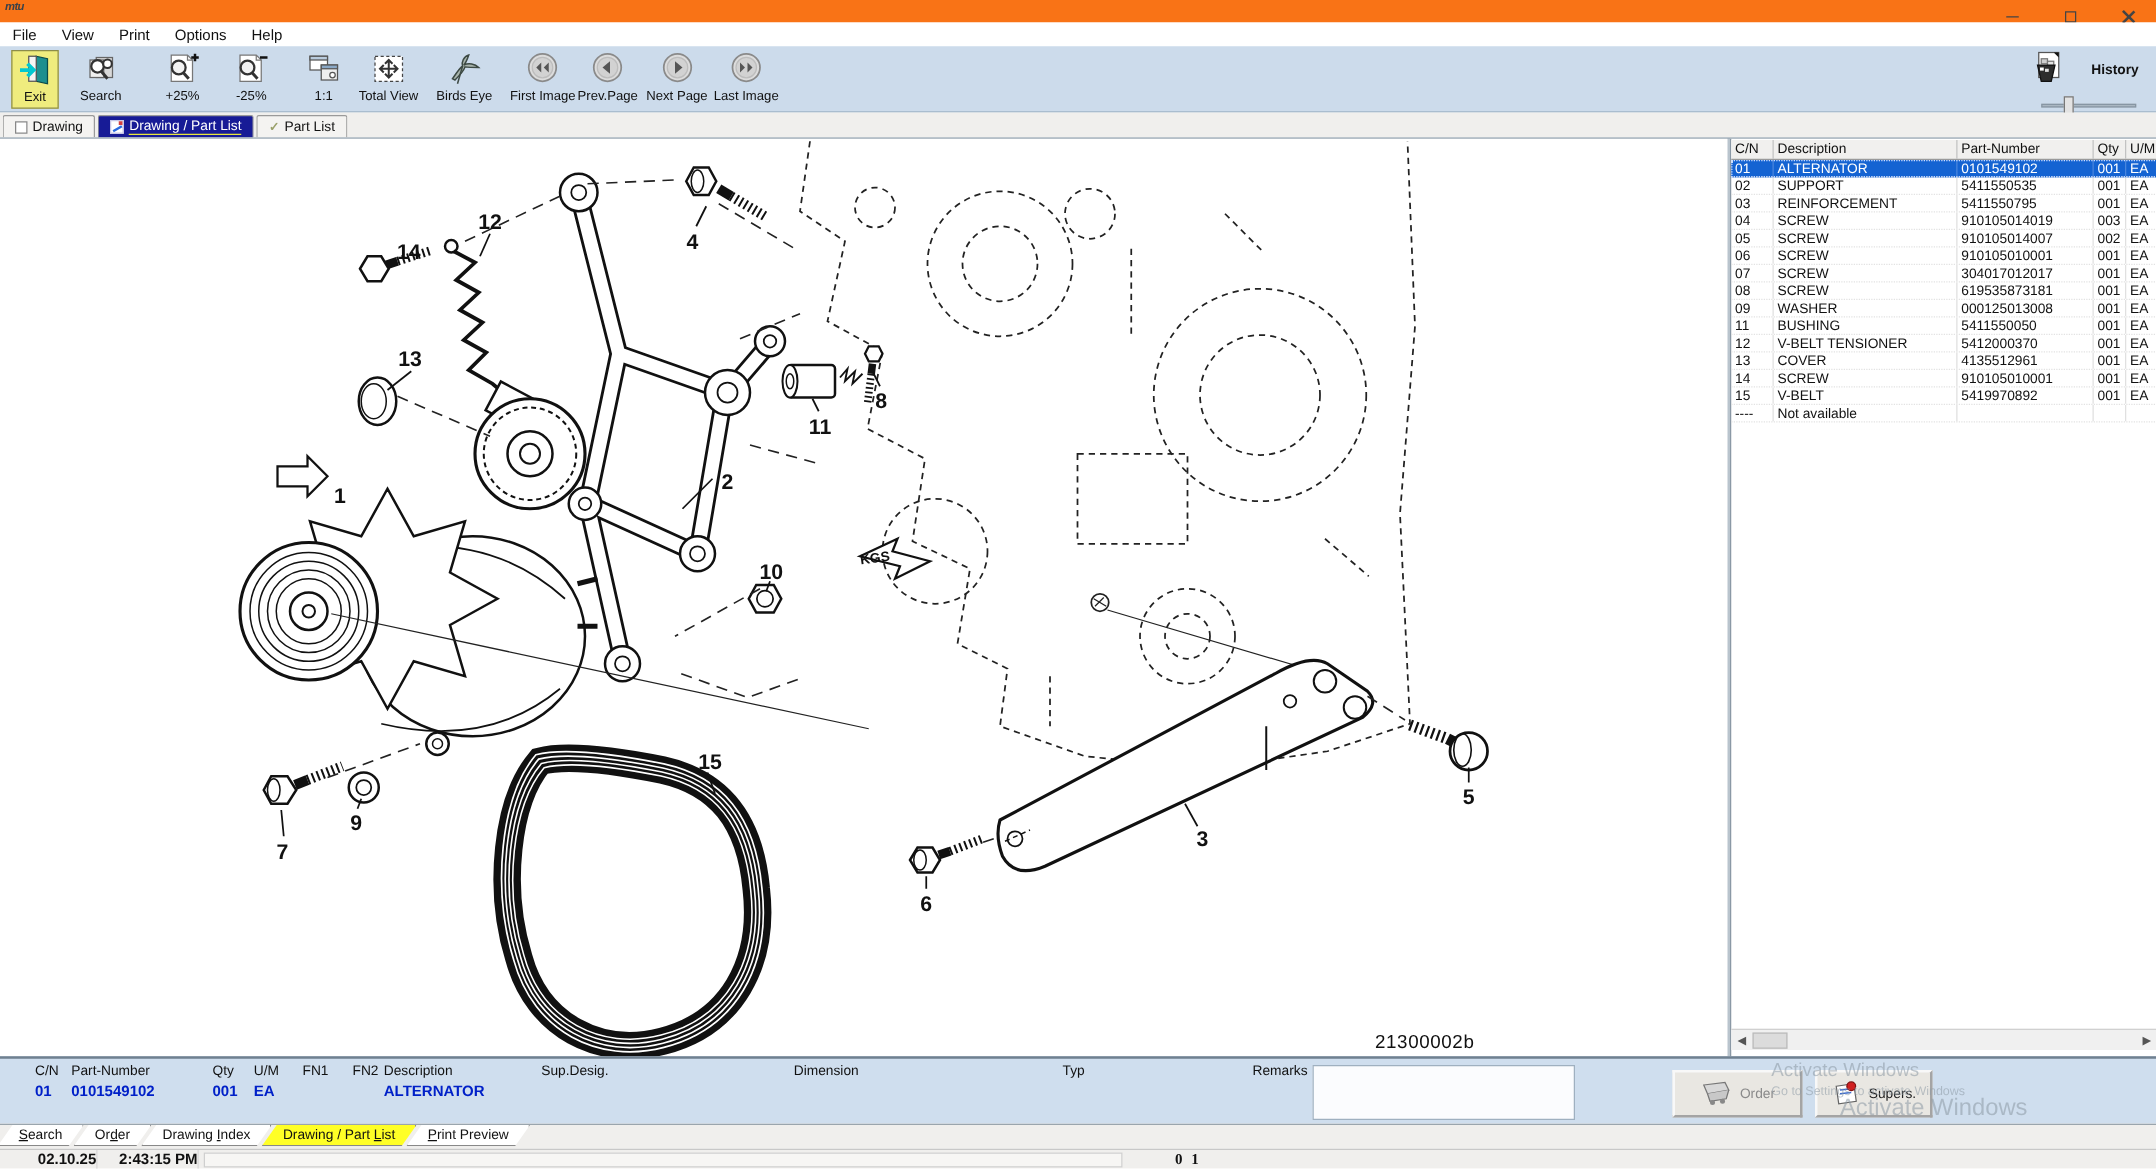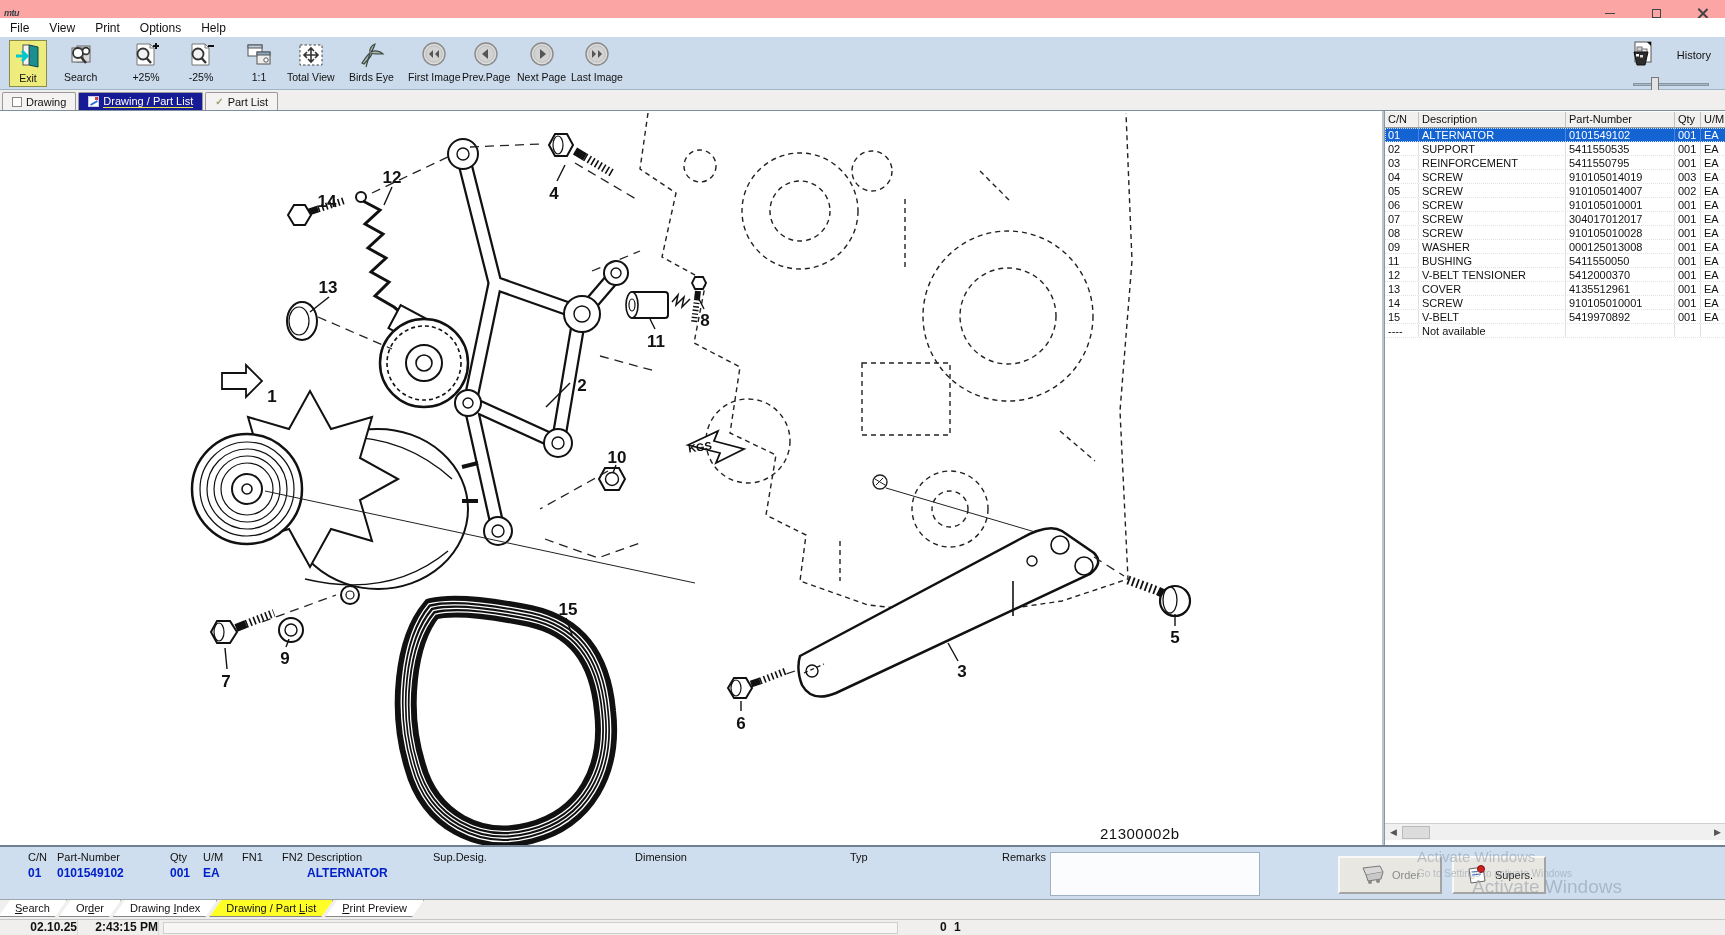--- a/index.html
+++ b/index.html
@@ -1,20 +1,20 @@
 <!DOCTYPE html>
 <html><head>
 <meta charset="utf-8">
 <style>
   * { margin:0; padding:0; box-sizing:border-box; }
   body { font-family:"Liberation Sans", sans-serif; background:#fff; }
   #app { position:relative; width:1725px; height:935px; overflow:hidden; background:#fff; font-size:11px; color:#111; }
 
   
-  .titlebar { position:absolute; left:0; top:0; width:1725px; height:18px; background:#fca5a5; display:flex; align-items:flex-end; }
+  .titlebar { position:absolute; left:0; top:0; width:1725px; height:18px; background:#f97316; display:flex; align-items:flex-start; }
   .mtu-logo { font-weight:bold; font-style:italic; font-size:9px; color:#3a4148; margin:0 5px 0 4px; letter-spacing:-0.5px; }
   .title-text { font-size:12px; color:#111; }
   .win-controls { position:absolute; right:0; top:0; height:28px; display:flex; }
   .win-btn { width:46px; height:26px; display:flex; align-items:center; justify-content:center; }
   .glyph-min { width:10px; height:1px; background:#444; display:block; }
   .glyph-max { width:9px; height:9px; border:1px solid #444; display:block; }
   .glyph-close { position:relative; width:11px; height:11px; display:block; }
   .glyph-close:before,.glyph-close:after{ content:""; position:absolute; left:5px; top:-1px; width:1.5px; height:13px; background:#444; }
   .glyph-close:before{ transform:rotate(45deg);} .glyph-close:after{ transform:rotate(-45deg);}
 
@@ -22,21 +22,21 @@
   .menubar { position:absolute; left:0; top:18px; width:1725px; height:19px; background:#fff; display:flex; align-items:center; font-size:12px; }
   .menu-item { padding:2px 10px; }
 
   
   .toolbar { position:absolute; left:0; top:37px; width:1725px; height:53px; background:#ccdbeb; border-bottom:1px solid #9fb4c6; }
   .tbtn { position:absolute; top:3px; height:47px; display:flex; flex-direction:column; align-items:center; justify-content:flex-start; font-size:10.5px; color:#111; }
   .tbtn .ico { width:30px; height:30px; display:flex; align-items:center; justify-content:center; }
   .tbtn .lbl { margin-top:1px; white-space:nowrap; }
   .tbtn.exit { background:#efec7e; border:1px solid #8c8c4a; padding:0 3px; }
   .history-area { position:absolute; right:14px; top:2px; width:110px; height:50px; }
-  .history-row { display:flex; align-items:center; justify-content:flex-end; gap:20px; }
+  .history-row { display:flex; align-items:center; justify-content:flex-end; gap:20px;font-weight:bold; }
   .slider-track { position:absolute; right:2px; top:44px; width:76px; height:3px; background:#aab7c2; border:1px solid #8796a3; }
   .slider-thumb { position:absolute; right:52px; top:38px; width:8px; height:15px; background:#e3e3e3; border:1px solid #777; }
 
   
   .toptabs { position:absolute; left:0; top:90px; width:1725px; height:20px; background:#f0efed; display:flex; align-items:flex-end; }
   .ttab { height:18px; display:flex; align-items:center; gap:4px; padding:0 9px; border:1px solid #9a9a9a; border-bottom:none; background:#f4f3f1; margin-left:2px; border-radius:2px 2px 0 0; }
   .ttab.active { background:#171b96; color:#fff; }
   .ttab.active .tlabel { border-bottom:1px solid #e8e83c; }
   .chk-empty { width:10px; height:10px; background:#fff; border:1px solid #888; }
   .ttab-draw-ico { width:11px; height:11px; background:#fff; border:1px solid #c8c8e8; position:relative; }
@@ -89,21 +89,21 @@
   
   .bottomtabs { position:absolute; left:0; top:899px; width:1725px; height:20px; background:#f0efed; border-top:1px solid #9aa5ad; display:flex; align-items:flex-start; padding-left:6px; }
   .btab { height:17px; line-height:16px; padding:0 16px; background:#fff; border:1px solid #888; border-top:none; clip-path:polygon(12px 0, 100% 0, calc(100% - 12px) 100%, 0 100%); margin-left:-8px; font-size:11px; }
   .btab.active { background:#ffff26; font-weight:normal; }
 
   
   .statusbar { position:absolute; left:0; top:919px; width:1725px; height:16px; background:#f0efed; border-top:1px solid #c8c8c8; font-size:12px; }
   .sb-cell { position:absolute; top:0; height:16px; line-height:15px; font-weight:bold; text-align:right; border-right:1px solid #d8d8d8; }
   .sb-date { left:0; width:78px; } .sb-time { left:79px; width:80px; }
   .sb-inset { position:absolute; left:163px; top:2px; width:735px; height:12px; background:#f7f6f4; border:1px solid #cfcfcf; }
-  .sb-counter { position:absolute; left:940px; top:0; font-weight:bold; letter-spacing:2px; }
+  .sb-counter { position:absolute; left:940px; top:0; font-weight:bold; letter-spacing:2px;font-family:Liberation Serif, serif; }
 </style>
 </head>
 <body>
 
 <div id="app">
 
   <div class="titlebar">
     <span class="mtu-logo">mtu</span>
   </div>
   <div class="win-controls">
@@ -527,21 +527,21 @@
           <div class="trow">
             <div class="tcell c0">07</div>
             <div class="tcell c1">SCREW</div>
             <div class="tcell c2">304017012017</div>
             <div class="tcell c3">001</div>
             <div class="tcell c4">EA</div>
           </div>
           <div class="trow">
             <div class="tcell c0">08</div>
             <div class="tcell c1">SCREW</div>
-            <div class="tcell c2">910105010028</div>
+            <div class="tcell c2">619535873181</div>
             <div class="tcell c3">001</div>
             <div class="tcell c4">EA</div>
           </div>
           <div class="trow">
             <div class="tcell c0">09</div>
             <div class="tcell c1">WASHER</div>
             <div class="tcell c2">000125013008</div>
             <div class="tcell c3">001</div>
             <div class="tcell c4">EA</div>
           </div>

